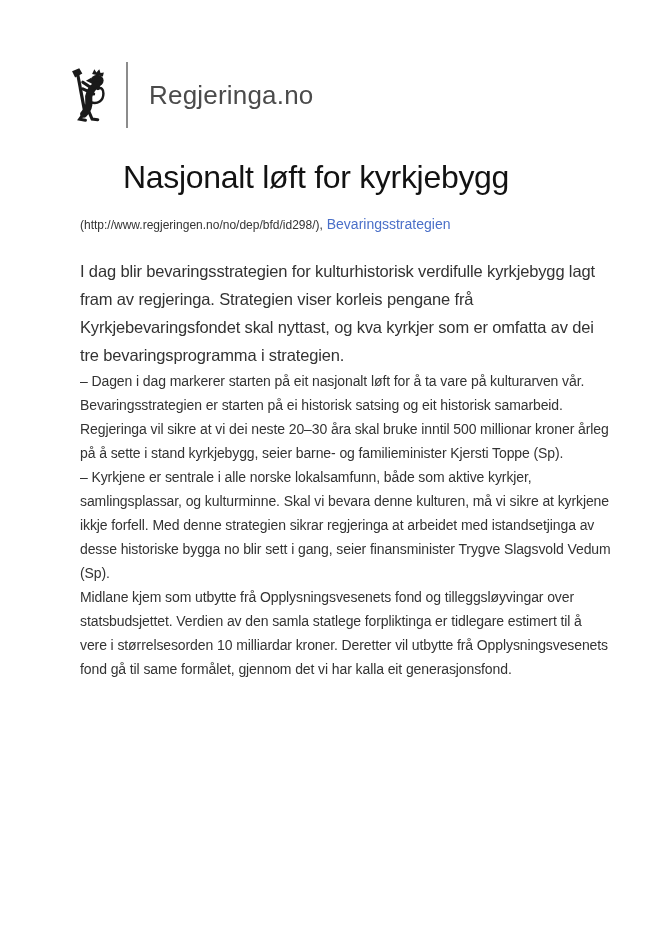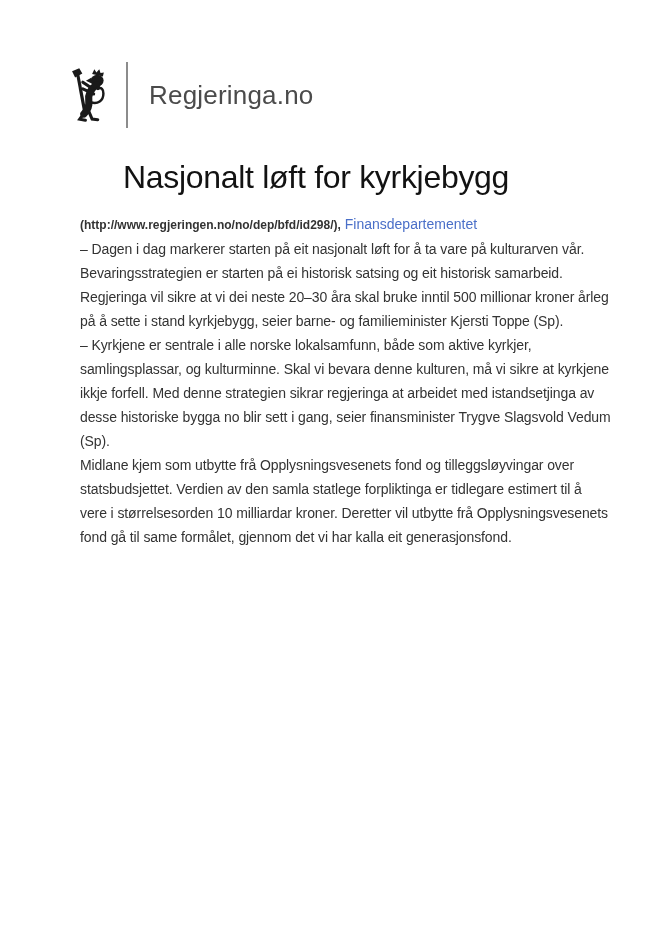--- a/index.html
+++ b/index.html
@@ -51,21 +51,21 @@
   .meta {
     margin-top: 17px;
     color: #333333;
   }
   .meta-line {
     font-size: 14px;
     line-height: 23px;
     white-space: nowrap;
   }
   .meta-prefix { color: #333333; }
-  .meta-url { font-size: 12px; color: #333333; font-weight: bold; }
+  .meta-url { font-size: 12px; color: #333333; }
   .dept-link {
     color: #4a6fc8;
     text-decoration: none;
     cursor: pointer;
   }
   
   .lead {
     margin-top: 20px;
     font-size: 16.5px;
     line-height: 28px;
@@ -109,24 +109,25 @@
     </a>
   </header>
 
   <main class="content">
 
     <h1 class="title">Nasjonalt løft for kyrkjebygg</h1>
 
     <div class="meta">
       <div class="meta-line">
         <span class="meta-url">(http://www.regjeringen.no/no/dep/bfd/id298/),</span>
-        <a class="dept-link">Finansdepartementet</a>
+        <a class="dept-link">Bevaringsstrategien</a>
       </div>
     </div>
 
+    <p class="lead">I dag blir bevaringsstrategien for kulturhistorisk verdifulle kyrkjebygg lagt fram av regjeringa. Strategien viser korleis pengane frå Kyrkjebevaringsfondet skal nyttast, og kva kyrkjer som er omfatta av dei tre bevaringsprogramma i strategien.</p>
 
     <p class="body-p">– Dagen i dag markerer starten på eit nasjonalt løft for å ta vare på kulturarven vår. Bevaringsstrategien er starten på ei historisk satsing og eit historisk samarbeid. Regjeringa vil sikre at vi dei neste 20–30 åra skal bruke inntil 500 millionar kroner årleg på å sette i stand kyrkjebygg, seier barne- og familieminister Kjersti Toppe (Sp).</p>
     <p class="body-p">– Kyrkjene er sentrale i alle norske lokalsamfunn, både som aktive kyrkjer, samlingsplassar, og kulturminne. Skal vi bevara denne kulturen, må vi sikre at kyrkjene ikkje forfell. Med denne strategien sikrar regjeringa at arbeidet med istandsetjinga av desse historiske bygga no blir sett i gang, seier finansminister Trygve Slagsvold Vedum (Sp).</p>
     <p class="body-p">Midlane kjem som utbytte frå Opplysningsvesenets fond og tilleggsløyvingar over statsbudsjettet. Verdien av den samla statlege forpliktinga er tidlegare estimert til å vere i størrelsesorden 10 milliardar kroner. Deretter vil utbytte frå Opplysningsvesenets fond gå til same formålet, gjennom det vi har kalla eit generasjonsfond.</p>
 
   </main>
 
 </div>
 
 </body></html>

